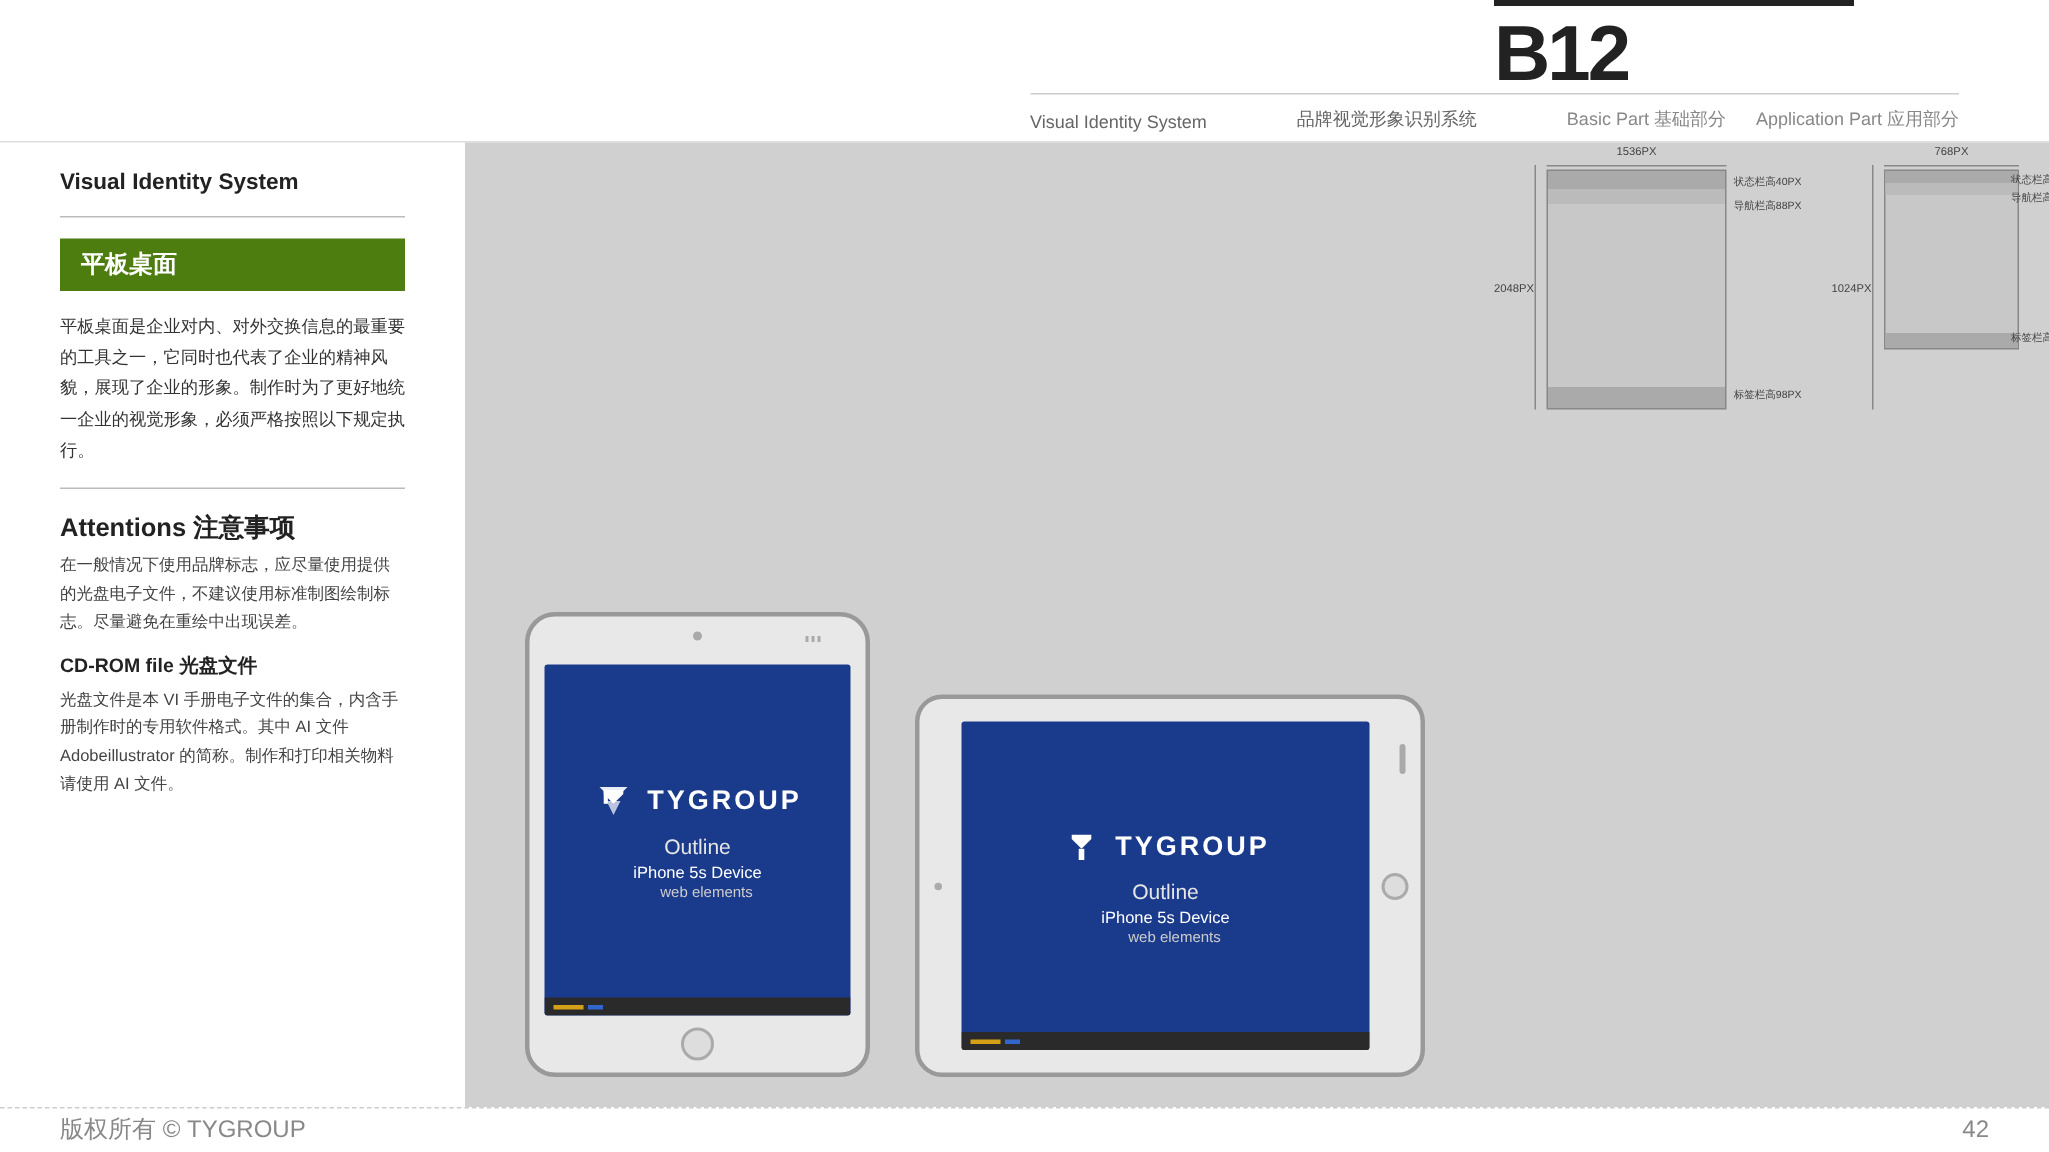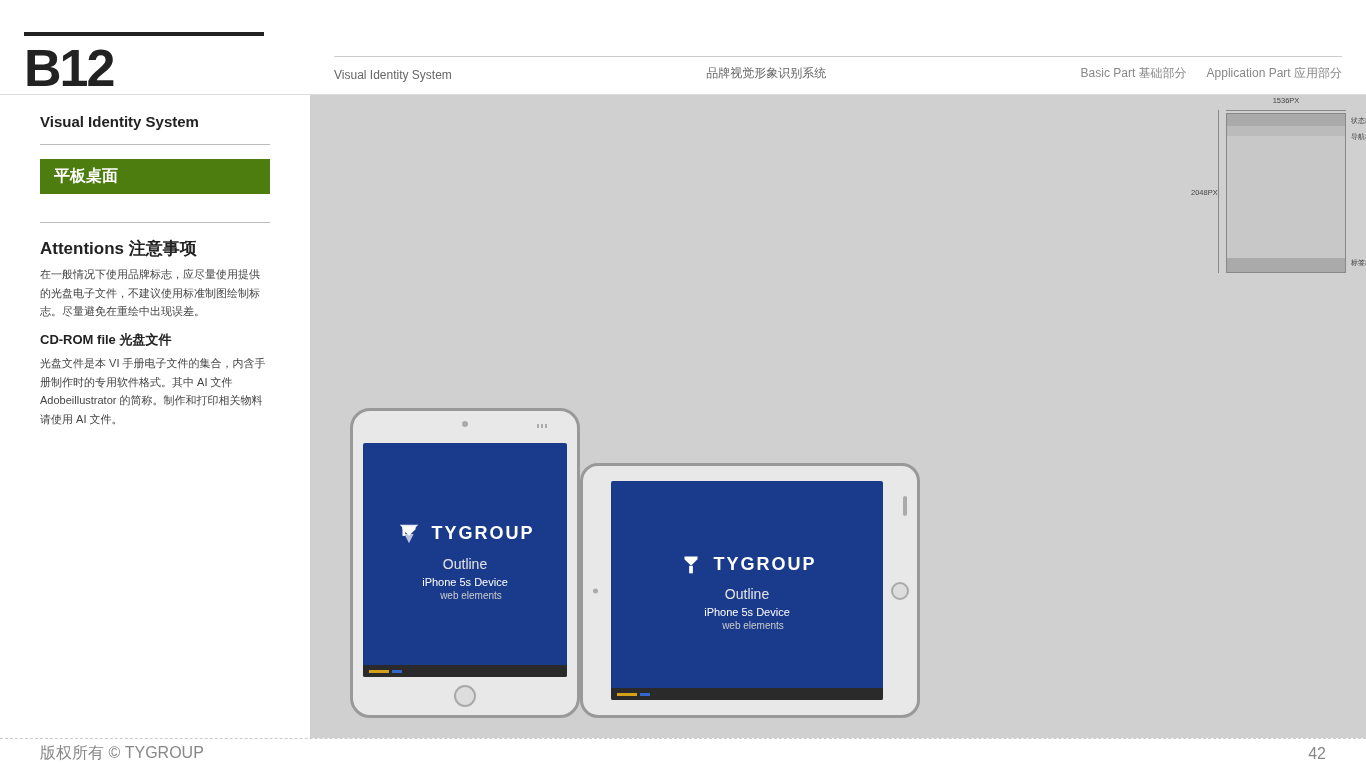--- a/index.html
+++ b/index.html
@@ -9,23 +9,24 @@
       width: 1366px;
       height: 768px;
       overflow: hidden;
       position: relative;
     }
 
     
     .top-header {
       display: flex;
       align-items: flex-end;
-      padding: 0 24px;
+      padding: 0 60px;
       height: 95px;
       border-bottom: 1px solid #ddd;
+      flex-direction: column;
     }
     .logo-area {
       width: 310px;
       flex-shrink: 0;
     }
     .logo-bar {
       width: 240px;
       height: 4px;
       background: #222;
       margin-bottom: 6px;
@@ -134,20 +135,21 @@
     }
 
     
     .tablets-area {
       position: absolute;
       bottom: 20px;
       left: 40px;
       right: 20px;
       display: flex;
       align-items: flex-end;
+      gap: 30px;
     }
 
     
     .ipad-portrait {
       width: 230px;
       height: 310px;
       border: 3px solid #999;
       border-radius: 20px;
       background: #e8e8e8;
       position: relative;
@@ -395,20 +397,21 @@
     </div>
   </div>
 </div>
 
 <div class="main-layout">
 
   <div class="left-panel">
     <div class="section-title">Visual Identity System</div>
     <hr class="divider-line">
     <div class="highlight-box">平板桌面</div>
+    <p class="body-text">平板桌面是企业对内、对外交换信息的最重要的工具之一，它同时也代表了企业的精神风貌，展现了企业的形象。制作时为了更好地统一企业的视觉形象，必须严格按照以下规定执行。</p>
     <hr class="divider-line">
     <div class="attention-title">Attentions 注意事项</div>
     <p class="attention-body">在一般情况下使用品牌标志，应尽量使用提供的光盘电子文件，不建议使用标准制图绘制标志。尽量避免在重绘中出现误差。</p>
     <div class="cdrom-title">CD-ROM file 光盘文件</div>
     <p class="cdrom-body">光盘文件是本 VI 手册电子文件的集合，内含手册制作时的专用软件格式。其中 AI 文件Adobeillustrator 的简称。制作和打印相关物料请使用 AI 文件。</p>
   </div>
 
   <div class="right-panel">
 
     <div class="diag-container">
@@ -432,20 +435,43 @@
           <div class="diag-stripe-nav" style="top:12px; height:10px;"></div>
 
           <div class="diag-label" style="top:18px; left:105%; font-size:7px;">导航栏高88PX</div>
 
           <div class="diag-stripe-bottom" style="height:14px;"></div>
 
           <div class="diag-label" style="bottom:4px; left:105%; font-size:7px;">标签栏高98PX</div>
         </div>
       </div>
 
+      <div class="diag-wrap" style="width:90px; margin-left:80px;">
+
+        <div class="diag-label" style="top:-14px; left:50%; transform:translateX(-50%);">768PX</div>
+        <div style="border-top:1px solid #888; margin-bottom:2px; width:100%;"></div>
+
+        <div class="diag-label" style="left:-35px; top:50%; transform:translateY(-50%);">1024PX</div>
+        <div style="position:absolute; left:-8px; top:0; bottom:0; width:1px; background:#888;"></div>
+
+        <div class="diag-outer" style="width:90px; height:120px;">
+
+          <div class="diag-stripe-top" style="height:8px;"></div>
+
+          <div class="diag-label" style="top:1px; left:95%; font-size:7px;">状态栏高20PX</div>
+
+          <div class="diag-stripe-nav" style="top:8px; height:8px;"></div>
+
+          <div class="diag-label" style="top:13px; left:95%; font-size:7px;">导航栏高44PX</div>
+
+          <div class="diag-stripe-bottom" style="height:10px;"></div>
+
+          <div class="diag-label" style="bottom:2px; left:95%; font-size:7px;">标签栏高49PX</div>
+        </div>
+      </div>
     </div>
 
     <div class="tablets-area">
 
       <div class="ipad-portrait">
         <div class="camera"></div>
         <div class="speaker">
           <span></span>
             <span></span>
             <span></span>

